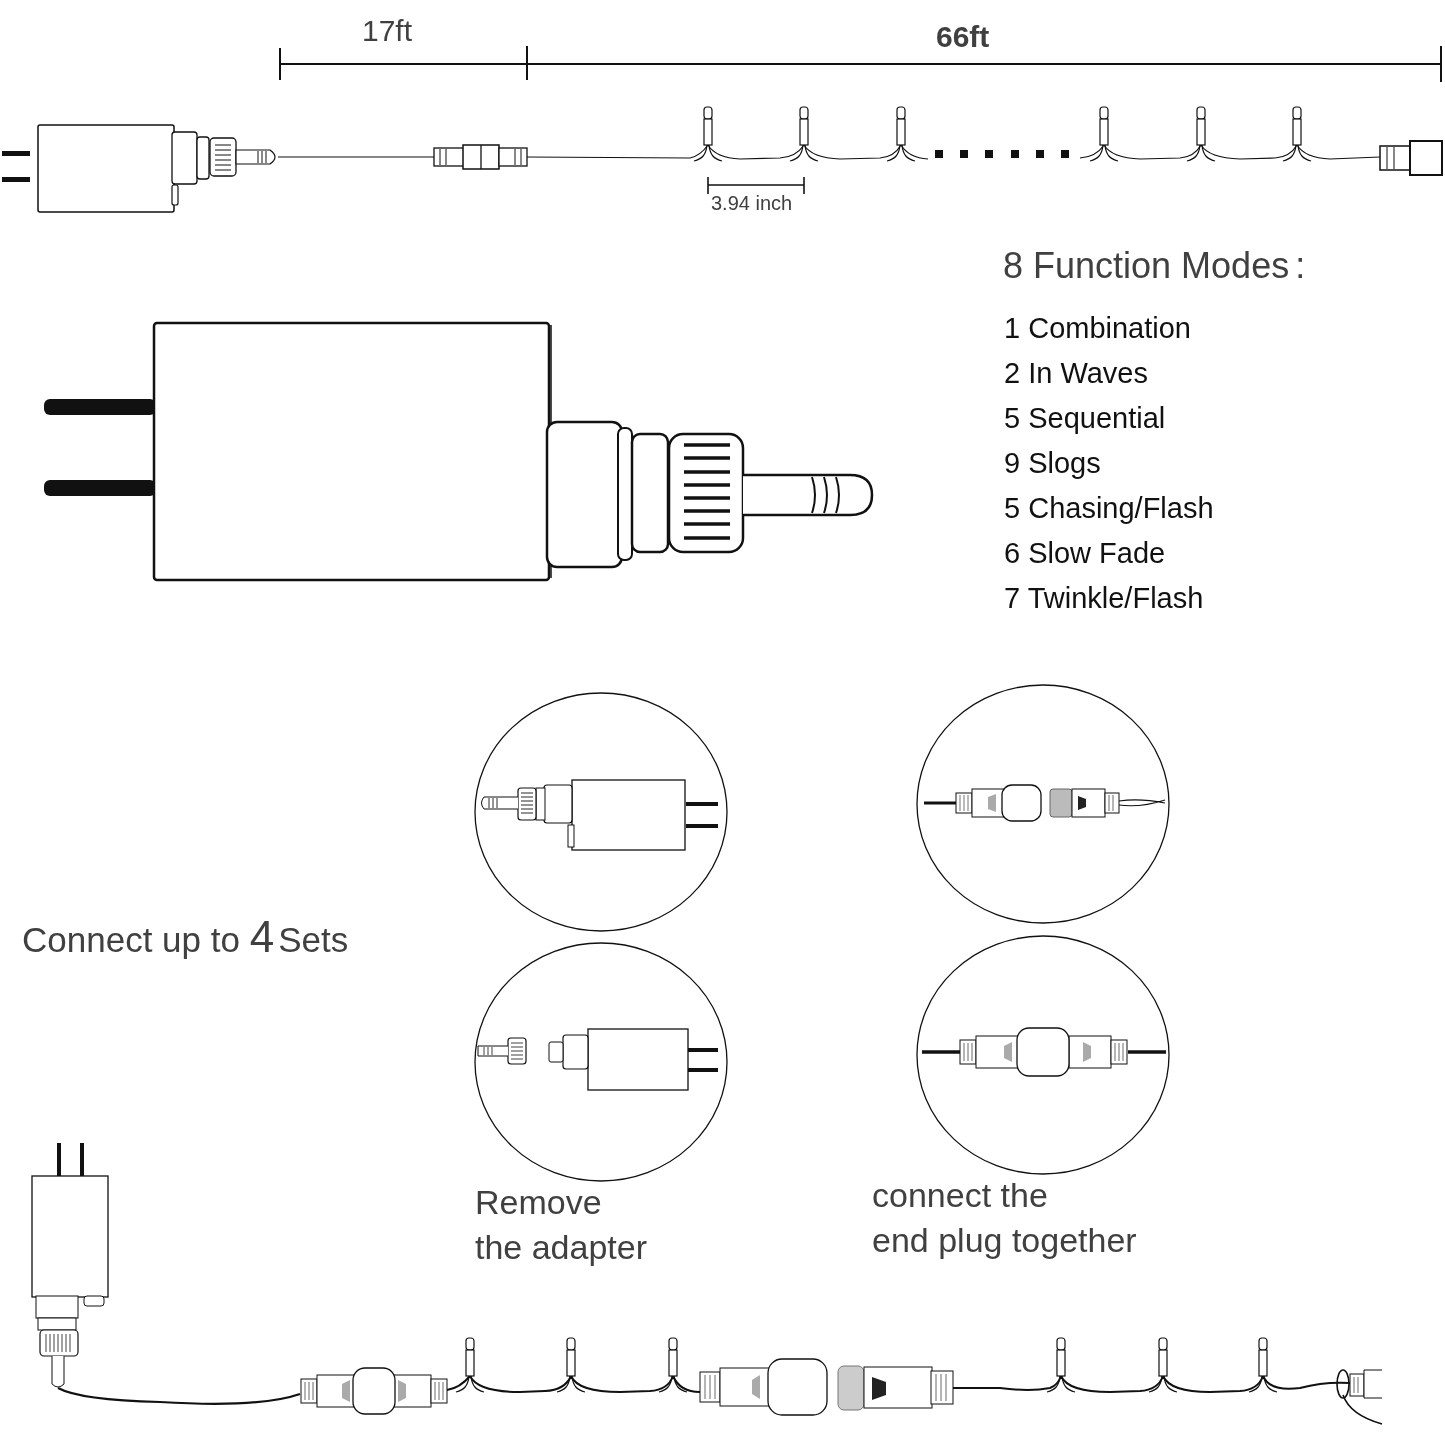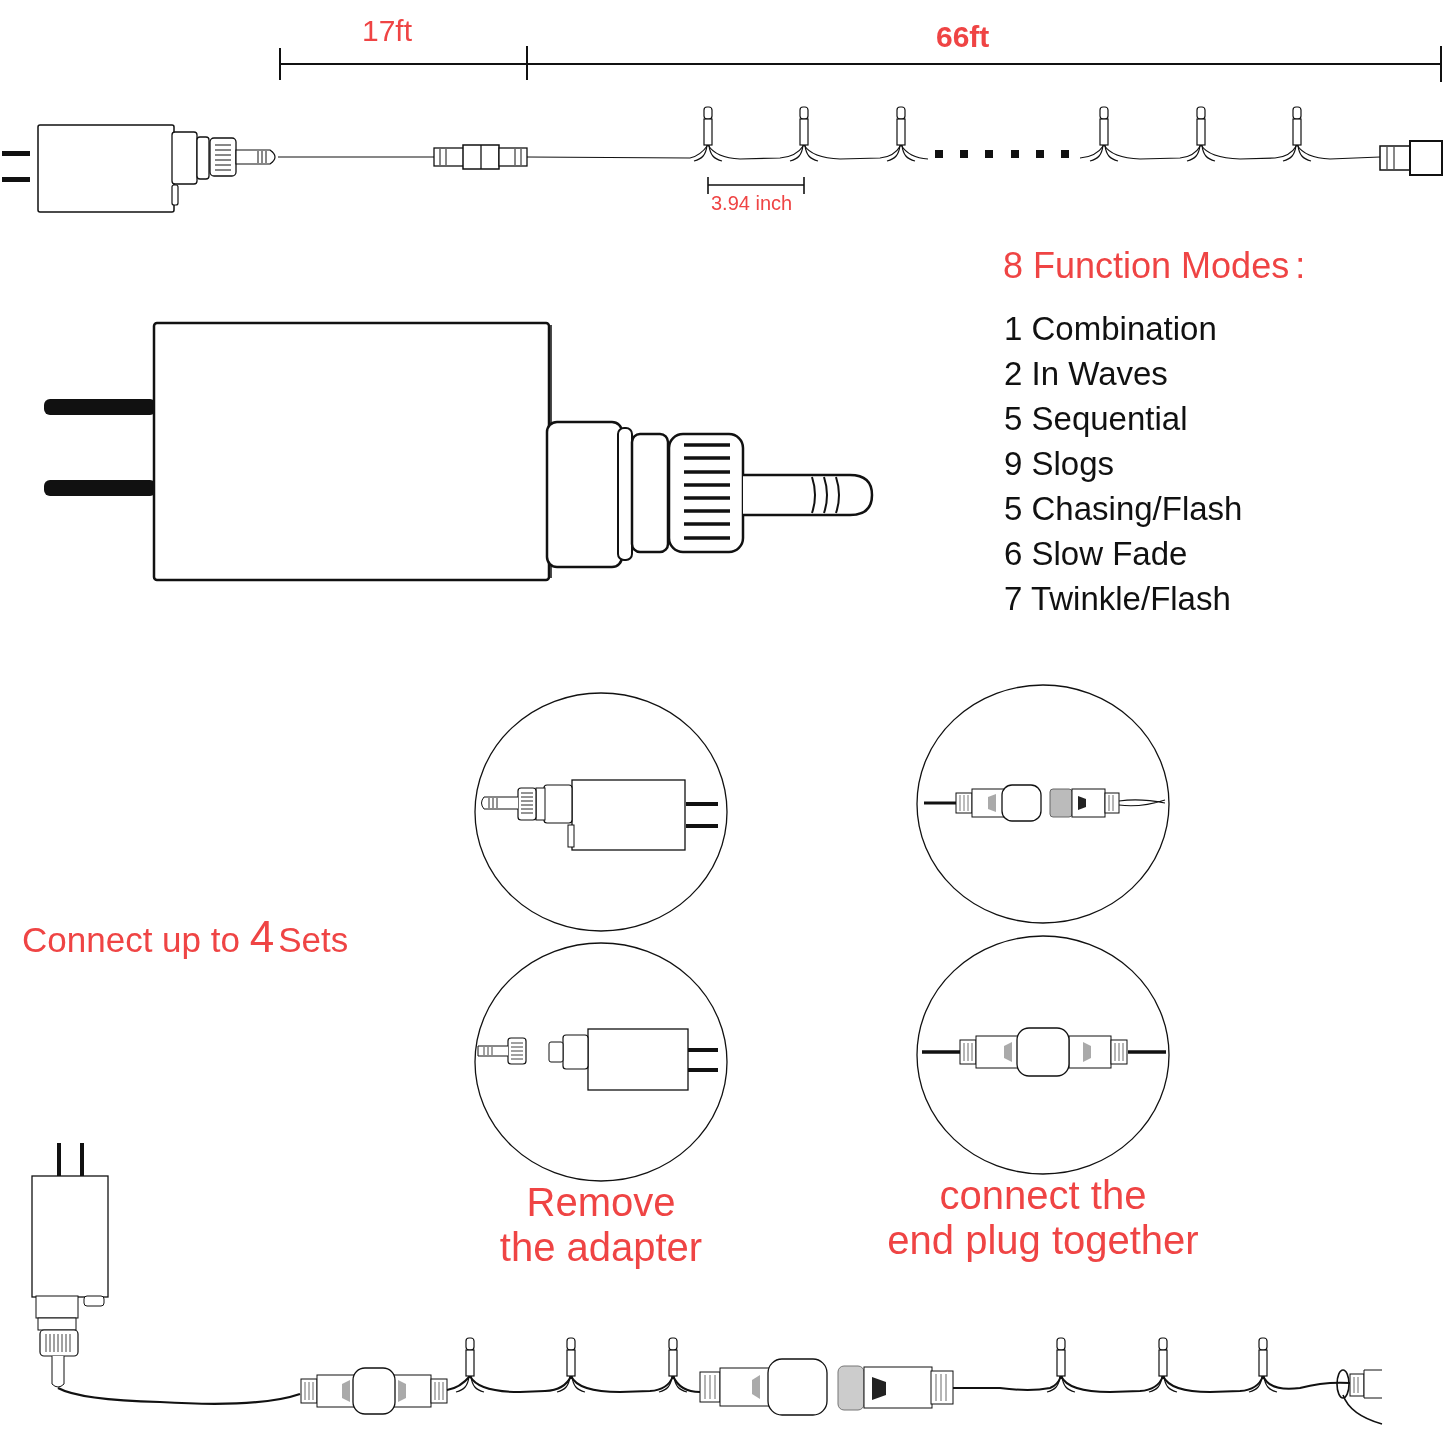--- a/index.html
+++ b/index.html
@@ -1,26 +1,26 @@
 <!DOCTYPE html>
 <html><head>
 <meta charset="utf-8">
 <style>
   html, body { margin: 0; padding: 0; background: #ffffff; }
   body { width: 1445px; height: 1445px; position: relative; overflow: hidden; font-family: "Liberation Sans", sans-serif; color: #111; }
   svg.stage { position: absolute; left: 0; top: 0; width: 1445px; height: 1445px; }
-  .txt { position: absolute; white-space: nowrap; color: #ef4444; font-family: "Liberation Sans", sans-serif; }
+  .txt { position: absolute; white-space: nowrap; color: #404040; font-family: "Liberation Sans", sans-serif; }
   .dim-label { font-size: 30px; }
   .spacing-label { font-size: 20px; }
   .modes-title { font-size: 36px; left: 1003px; top: 245px; }
   .modes-list { position: absolute; left: 1004px; top: 306px; margin: 0; padding: 0; list-style: none; }
-  .modes-list li { font-size: 33px; line-height: 45px; height: 45px; }
+  .modes-list li { font-size: 29px; line-height: 45px; height: 45px; }
   .connect-label { font-size: 35px; left: 22px; top: 912px; }
   .connect-label .big { font-size: 44px; }
-  .caption { font-size: 40px; text-align: center; line-height: 45px; }
+  .caption { font-size: 34px; text-align: left; line-height: 45px; }
 </style>
 </head>
 <body>
 
 <svg class="stage" viewBox="0 0 1445 1445" xmlns="http://www.w3.org/2000/svg">
   <defs>
 
     <g id="bulb">
       <rect x="-4" y="-52" width="8" height="12" rx="3" fill="#fff" stroke="#111" stroke-width="1.2"></rect>
       <rect x="-4" y="-40" width="8" height="26" fill="#fff" stroke="#111" stroke-width="1.2"></rect>

